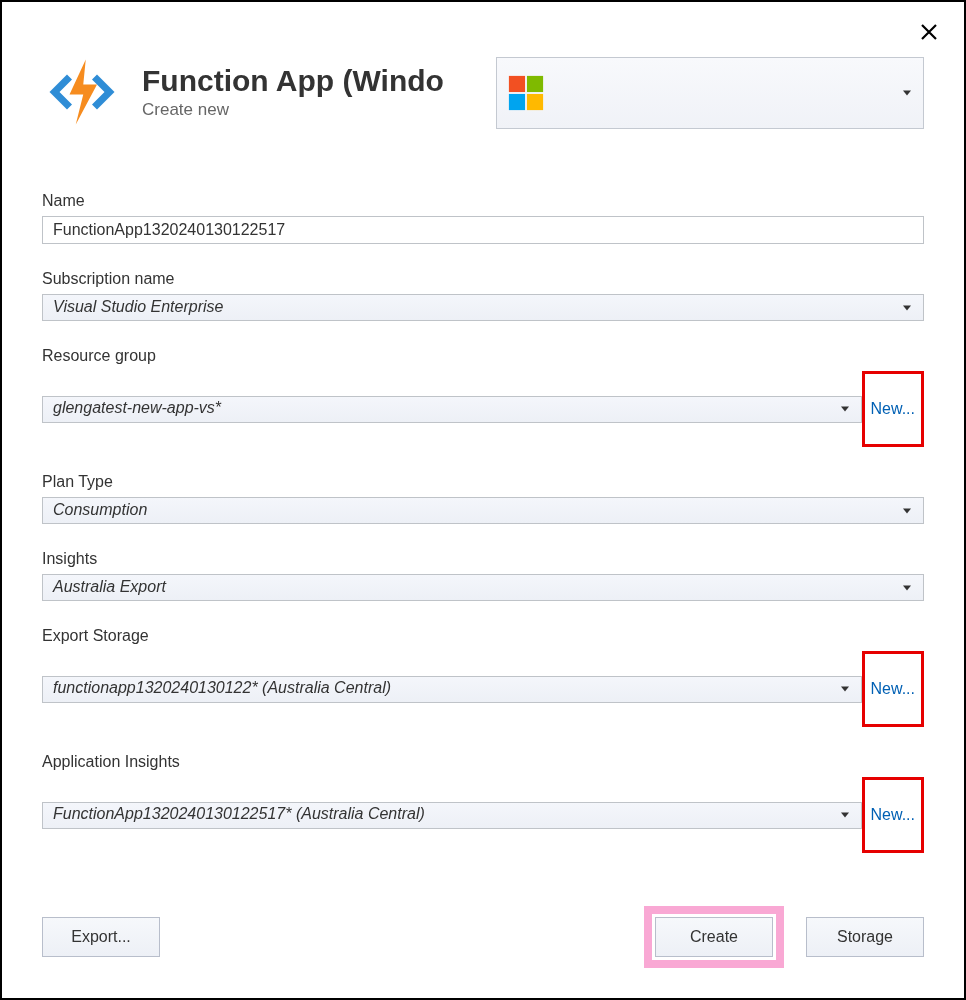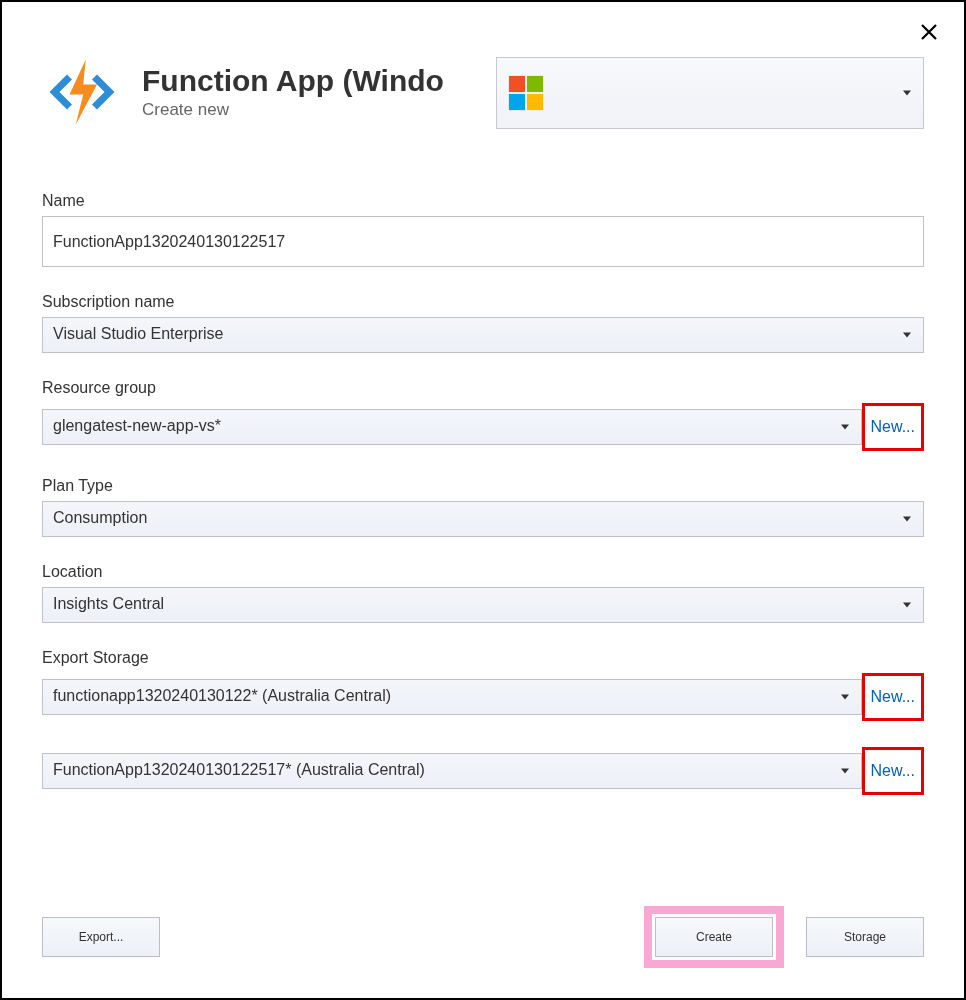--- a/index.html
+++ b/index.html
@@ -80,75 +80,76 @@
       color: #333;
       margin-bottom: 6px;
     }
     .field-row {
       display: flex;
       align-items: center;
       gap: 0;
     }
     .input-txt {
       width: 100%;
-      height: 51px;
+      height: 28px;
       border: 1px solid #bfc3c8;
       padding: 6px 10px;
       font-size: 16px;
       color: #333;
       background: #fff;
     }
     .combo {
       width: 100%;
-      height: 36px;
+      height: 27px;
       border: 1px solid #bfc3c8;
       background: linear-gradient(#f4f6fb, #edf0f6);
       padding: 6px 28px 8px 10px;
       font-size: 16px;
       color: #333;
       position: relative;
       cursor: pointer;
       display: flex;
       align-items: center;
+      font-style: italic;
     }
     .combo .caret {
       position: absolute;
       right: 12px;
       top: 50%;
       transform: translateY(-50%);
       width: 0;
       height: 0;
       border-left: 4px solid transparent;
       border-right: 4px solid transparent;
       border-top: 5px solid #333;
     }
     .btn-link {
       color: #0060b4;
       font-size: 16px;
       cursor: pointer;
       white-space: nowrap;
-      padding: 12px 6px;
+      padding: 26px 6px;
     }
     .highlight-red {
       border: 3px solid #e60000;
     }
     .footer {
       position: absolute;
       bottom: 30px;
       left: 40px;
       right: 40px;
       display: flex;
       align-items: center;
     }
     .btn {
       height: 40px;
       padding: 0 28px;
       border: 1px solid #b8becb;
       background: linear-gradient(#f6f8fb, #edf0f6);
-      font-size: 12px;
+      font-size: 16px;
       color: #333;
       cursor: pointer;
       display: inline-flex;
       align-items: center;
       justify-content: center;
       min-width: 118px;
     }
     .footer .spacer { flex: 1; }
     .btn-wrap { display: inline-flex; }
     .btn-wrap.highlight-red { padding: 3px; border: 8px solid #f9a8d4; align-items: center; }
@@ -213,39 +214,40 @@
 
 <div class="form-group">
   <label>Plan Type</label>
   <div class="combo">
     <span>Consumption</span>
     <span class="caret"></span>
   </div>
 </div>
 
 <div class="form-group">
-  <label>Location</label>
+  <label>Insights</label>
   <div class="combo">
-    <span>Insights Central</span>
+    <span>Australia Export</span>
     <span class="caret"></span>
   </div>
 </div>
 
 <div class="form-group">
   <label>Export Storage</label>
   <div class="field-row">
     <div class="combo">
       <span>functionapp1320240130122* (Australia Central)</span>
       <span class="caret"></span>
     </div>
     <span class="btn-link highlight-red">New...</span>
   </div>
 </div>
 
 <div class="form-group">
+  <label>Application Insights</label>
   <div class="field-row">
     <div class="combo">
       <span>FunctionApp1320240130122517* (Australia Central)</span>
       <span class="caret"></span>
     </div>
     <span class="btn-link highlight-red">New...</span>
   </div>
 </div>
 
 <div class="footer">

